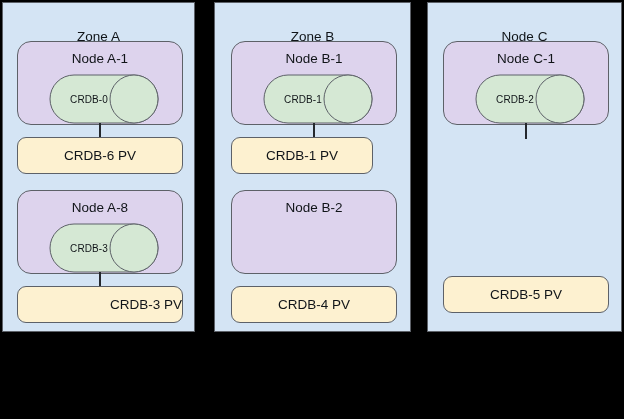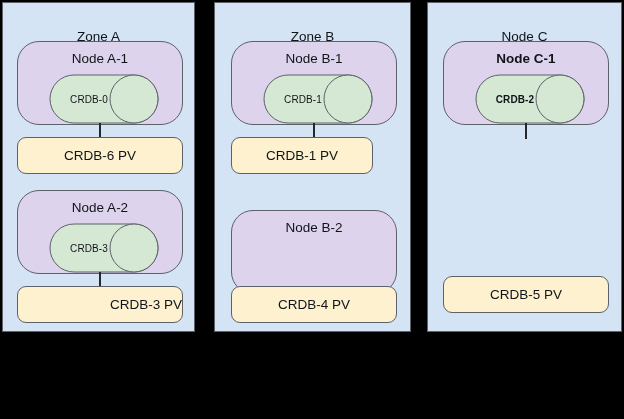--- a/index.html
+++ b/index.html
@@ -29,21 +29,21 @@
     text-align: center;
     font-size: 13.5px;
     color: #101418;
     line-height: 16px;
     margin-top: 18px;
   }
   .node {
     position: absolute;
     background: #ddd3ed;
     border: 1px solid #5d6168;
-    border-radius: 22px;
+    border-radius: 14px;
     box-sizing: border-box;
   }
   .node-title {
     position: absolute;
     top: 9px;
     left: 0;
     right: 0;
     text-align: center;
     font-size: 13.5px;
     color: #101418;
@@ -108,21 +108,21 @@
         </svg>
         <div class="cyl-label">CRDB-0</div>
       </div>
     </div>
     <div class="link" style="left:96px; top:120px; height:16px;"></div>
     <div class="pv" style="left:14px; top:134px; width:166px; height:37px;">
       <span class="pv-label">CRDB-6 PV</span>
     </div>
 
     <div class="node" style="left:14px; top:187px; width:166px; height:84px;">
-      <div class="node-title">Node A-2</div>
+      <div class="node-title">Node A-8</div>
       <div class="cyl" style="left:31px; top:32px; width:110px; height:50px;">
         <svg width="110" height="50" viewBox="0 0 110 50">
           <path d="M25,1 L85,1 A24,24 0 0 1 85,49 L25,49 A24,24 0 0 1 25,1 Z" fill="#d5e8d4" stroke="#5d6168" stroke-width="1"></path>
           <ellipse cx="85" cy="25" rx="24" ry="24" fill="#d5e8d4" stroke="#5d6168" stroke-width="1"></ellipse>
         </svg>
         <div class="cyl-label">CRDB-3</div>
       </div>
     </div>
     <div class="link" style="left:96px; top:269px; height:16px;"></div>
     <div class="pv" style="left:14px; top:283px; width:166px; height:37px;justify-content:flex-end;">
@@ -141,32 +141,32 @@
           <ellipse cx="85" cy="25" rx="24" ry="24" fill="#d5e8d4" stroke="#5d6168" stroke-width="1"></ellipse>
         </svg>
         <div class="cyl-label">CRDB-1</div>
       </div>
     </div>
     <div class="link" style="left:98px; top:120px; height:16px;"></div>
     <div class="pv" style="left:16px; top:134px; width:142px; height:37px;">
       <span class="pv-label">CRDB-1 PV</span>
     </div>
 
-    <div class="node" style="left:16px; top:187px; width:166px; height:84px;margin-top:20px;">
+    <div class="node" style="left:16px; top:187px; width:166px; height:84px;">
       <div class="node-title">Node B-2</div>
     </div>
     <div class="pv" style="left:16px; top:283px; width:166px; height:37px;">
       <span class="pv-label">CRDB-4 PV</span>
     </div>
   </div>
 
   <div class="zone" style="left:427px; top:2px; width:195px; height:330px;">
     <div class="zone-title">Node C</div>
 
-    <div class="node" style="left:15px; top:38px; width:166px; height:84px;font-weight:bold;">
+    <div class="node" style="left:15px; top:38px; width:166px; height:84px;">
       <div class="node-title">Node C-1</div>
       <div class="cyl" style="left:31px; top:32px; width:110px; height:50px;">
         <svg width="110" height="50" viewBox="0 0 110 50">
           <path d="M25,1 L85,1 A24,24 0 0 1 85,49 L25,49 A24,24 0 0 1 25,1 Z" fill="#d5e8d4" stroke="#5d6168" stroke-width="1"></path>
           <ellipse cx="85" cy="25" rx="24" ry="24" fill="#d5e8d4" stroke="#5d6168" stroke-width="1"></ellipse>
         </svg>
         <div class="cyl-label">CRDB-2</div>
       </div>
     </div>
     <div class="link" style="left:97px; top:120px; height:16px;"></div>

